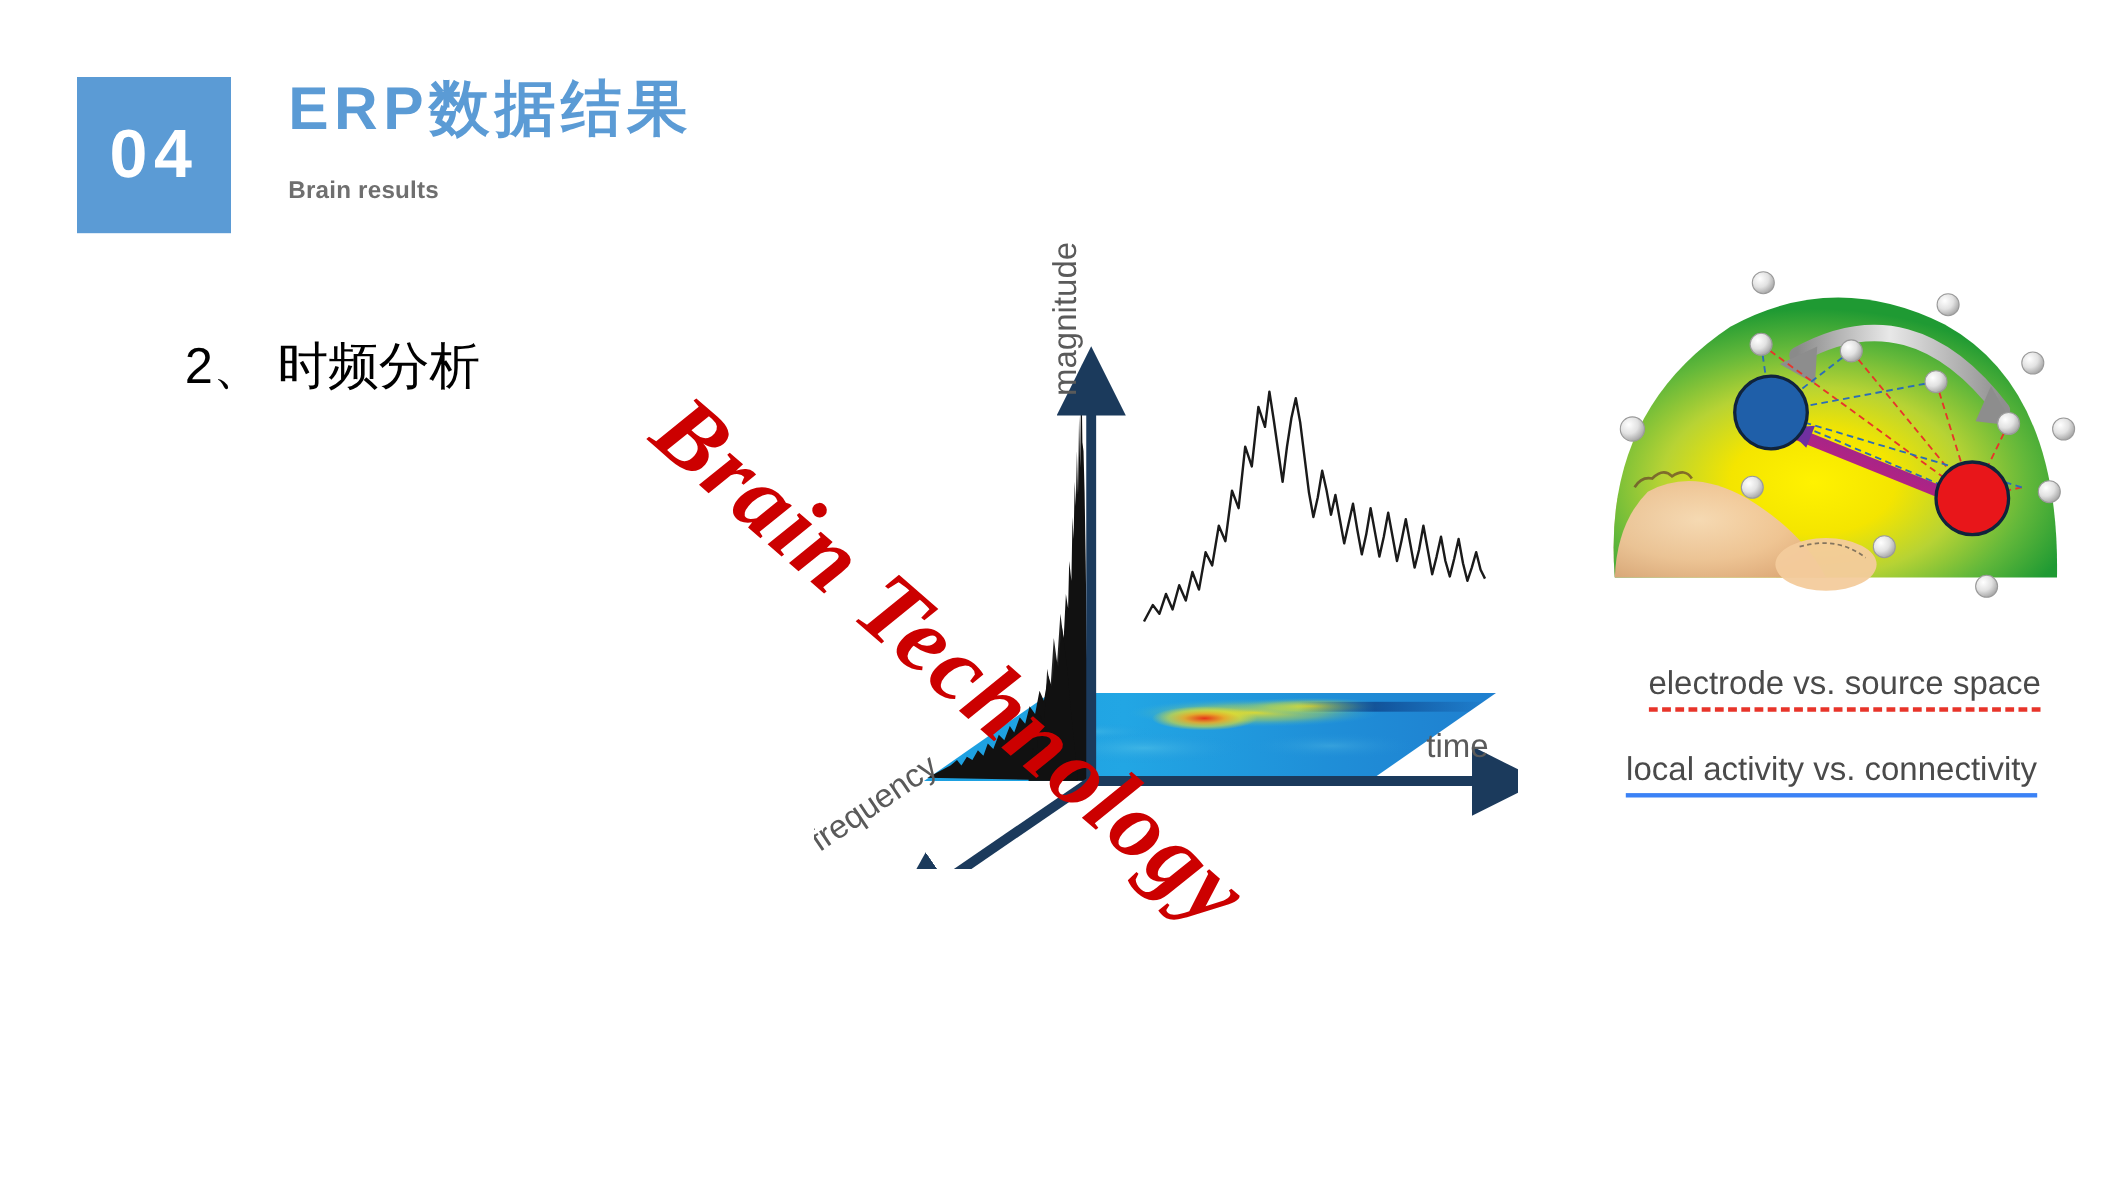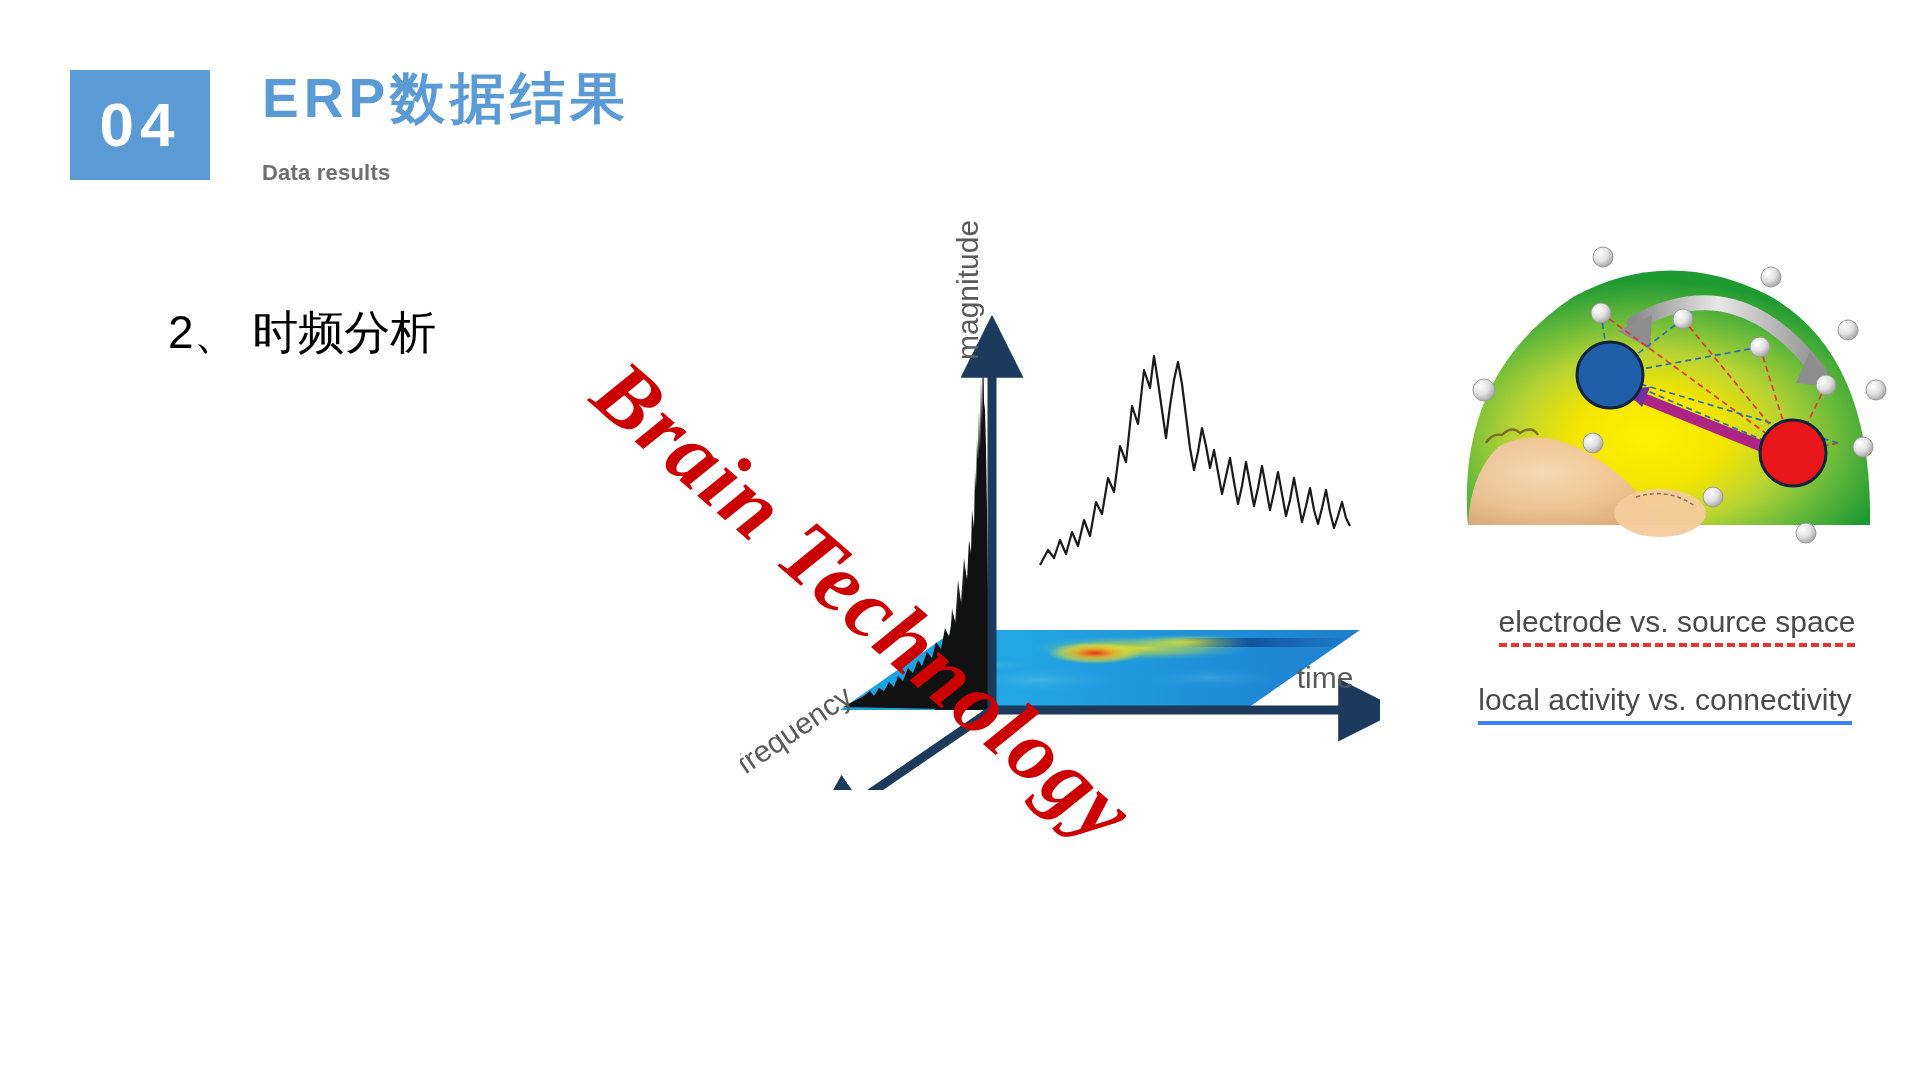--- a/index.html
+++ b/index.html
@@ -20,21 +20,21 @@
     position: absolute;
     left: 0; top: 0;
     width: 1920px;
     height: 210px;
   }
   #section-number-box {
     position: absolute;
     left: 70px;
     top: 70px;
     width: 140px;
-    height: 110px;
+    height: 142px;
     background: #5b9bd5;
     display: flex;
     align-items: center;
     justify-content: center;
   }
   #section-number {
     color: #ffffff;
     font-size: 62px;
     font-weight: bold;
     letter-spacing: 6px;
@@ -156,21 +156,21 @@
   .caption-row { margin-bottom: 36px; }
 </style>
 </head>
 <body>
 
 <div id="header-block">
   <div id="section-number-box">
     <span id="section-number">04</span>
   </div>
   <div id="header-title">ERP数据结果</div>
-  <div id="header-subtitle">Data results</div>
+  <div id="header-subtitle">Brain results</div>
 </div>
 
 <div id="bullet-list">
   <div class="bullet-item">2、 时频分析</div>
 </div>
 
 <div id="tf-figure">
   <svg width="640" height="580" viewBox="0 0 640 580" xmlns="http://www.w3.org/2000/svg">
     <defs>
 

